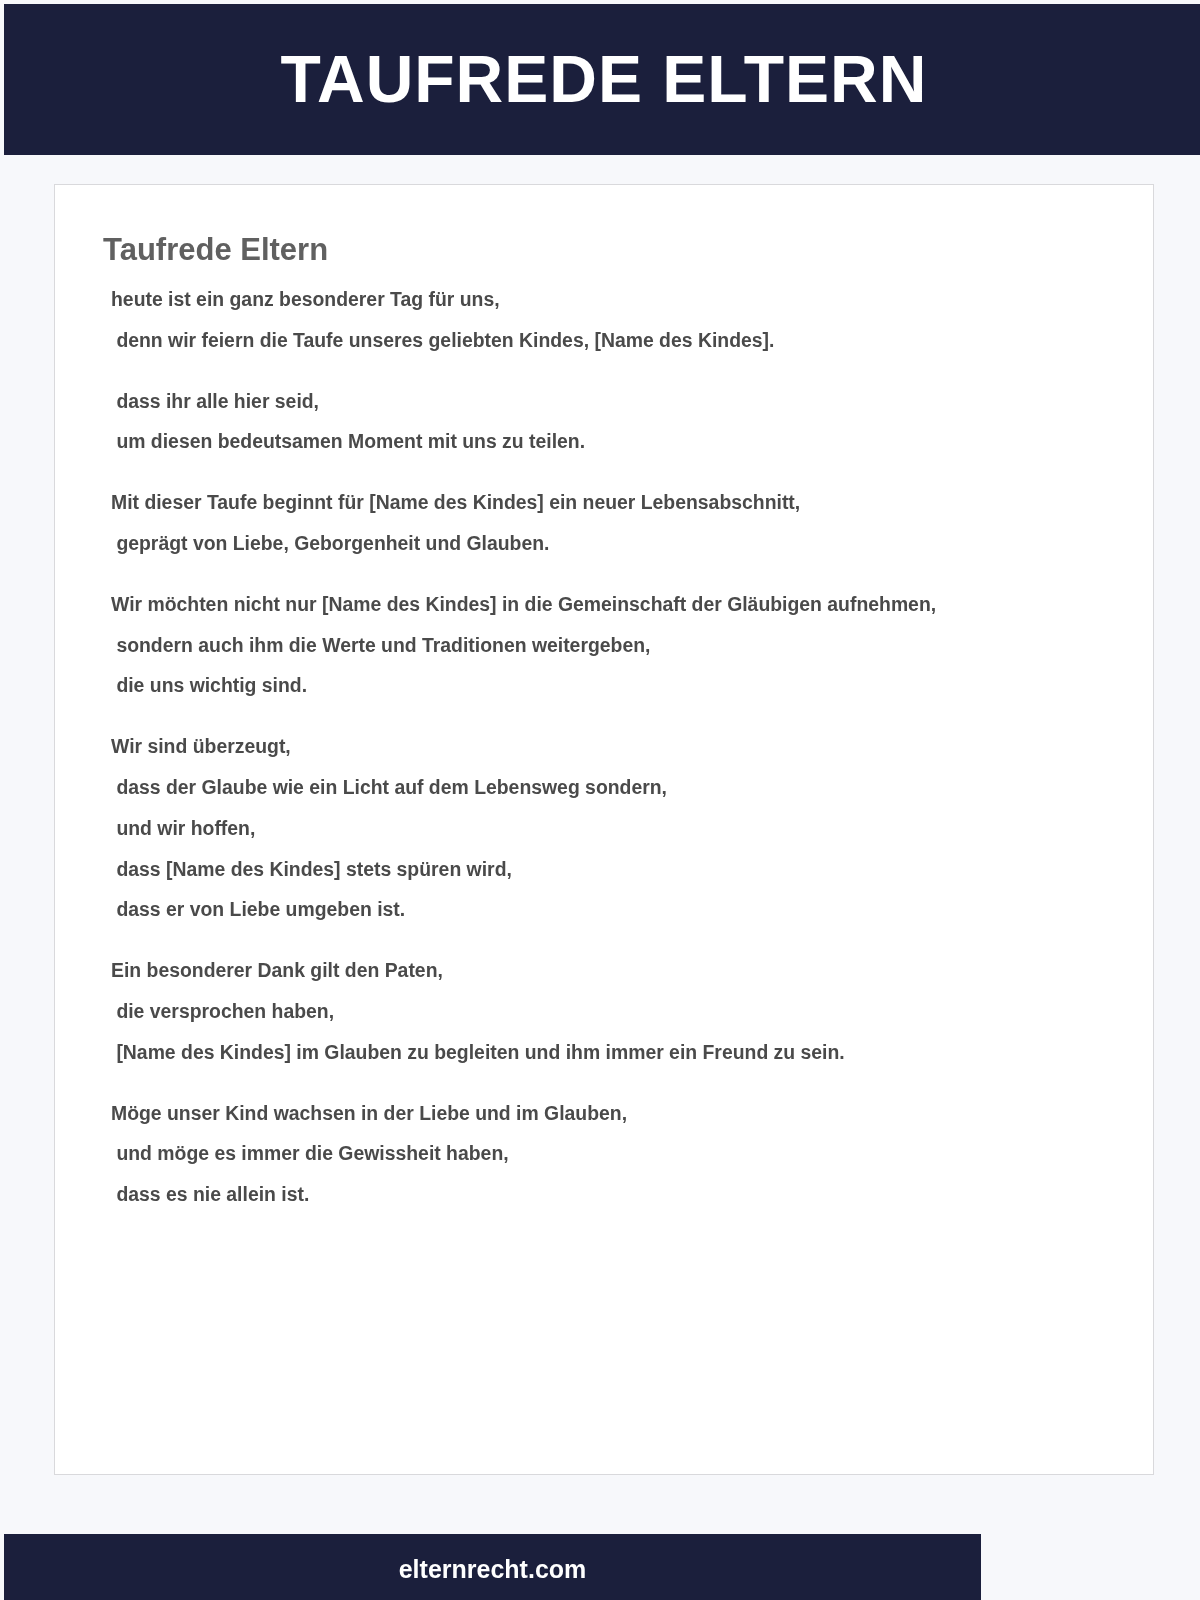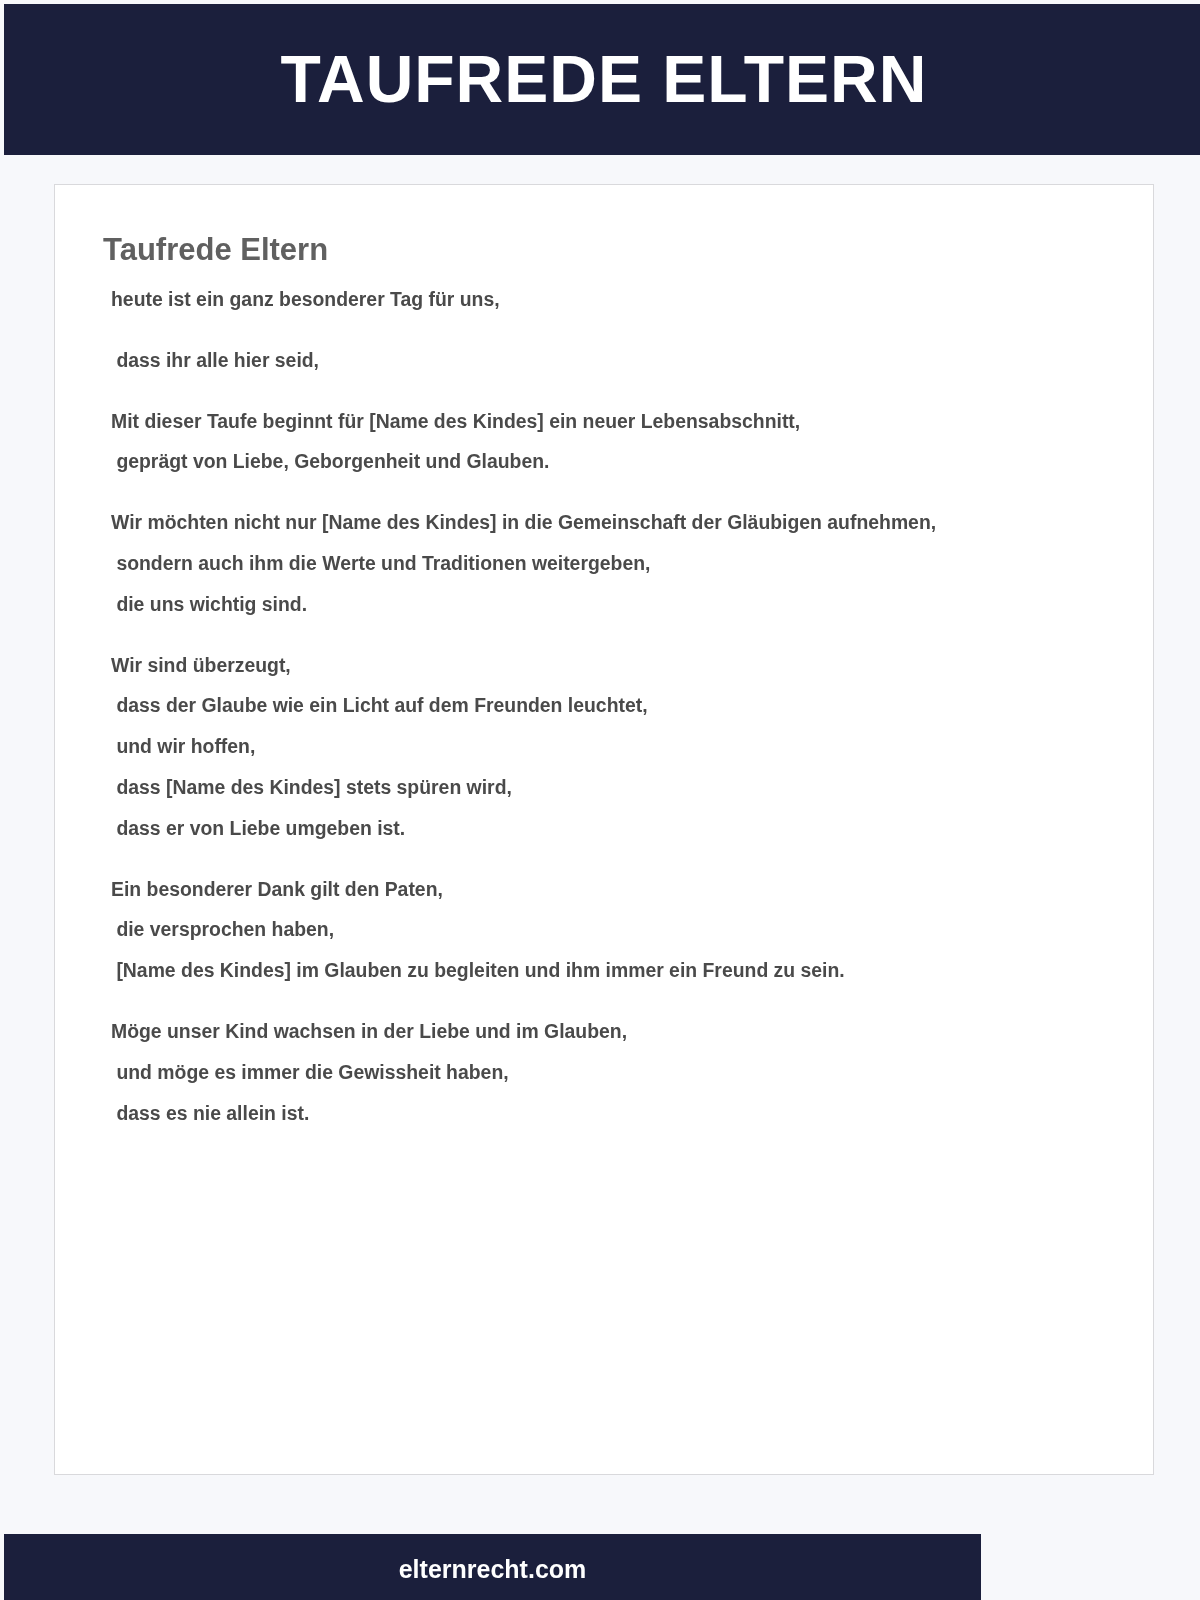--- a/index.html
+++ b/index.html
@@ -20,36 +20,38 @@
 <div class="header">
   <h1>TAUFREDE ELTERN</h1>
 </div>
 
 <div class="card">
   <div class="card-inner">
     <h2>Taufrede Eltern</h2>
     <div id="paras">
         <div class="para">
           <div class="line">heute ist ein ganz besonderer Tag für uns,</div>
+          <div class="line"> denn wir feiern die Taufe unseres geliebten Kindes, [Name des Kindes].</div>
         </div>
         <div class="para">
           <div class="line"> dass ihr alle hier seid,</div>
+          <div class="line"> um diesen bedeutsamen Moment mit uns zu teilen.</div>
         </div>
         <div class="para">
           <div class="line">Mit dieser Taufe beginnt für [Name des Kindes] ein neuer Lebensabschnitt,</div>
           <div class="line"> geprägt von Liebe, Geborgenheit und Glauben.</div>
         </div>
         <div class="para">
           <div class="line">Wir möchten nicht nur [Name des Kindes] in die Gemeinschaft der Gläubigen aufnehmen,</div>
           <div class="line"> sondern auch ihm die Werte und Traditionen weitergeben,</div>
           <div class="line"> die uns wichtig sind.</div>
         </div>
         <div class="para">
           <div class="line">Wir sind überzeugt,</div>
-          <div class="line"> dass der Glaube wie ein Licht auf dem Freunden leuchtet,</div>
+          <div class="line"> dass der Glaube wie ein Licht auf dem Lebensweg sondern,</div>
           <div class="line"> und wir hoffen,</div>
           <div class="line"> dass [Name des Kindes] stets spüren wird,</div>
           <div class="line"> dass er von Liebe umgeben ist.</div>
         </div>
         <div class="para">
           <div class="line">Ein besonderer Dank gilt den Paten,</div>
           <div class="line"> die versprochen haben,</div>
           <div class="line"> [Name des Kindes] im Glauben zu begleiten und ihm immer ein Freund zu sein.</div>
         </div>
         <div class="para">

